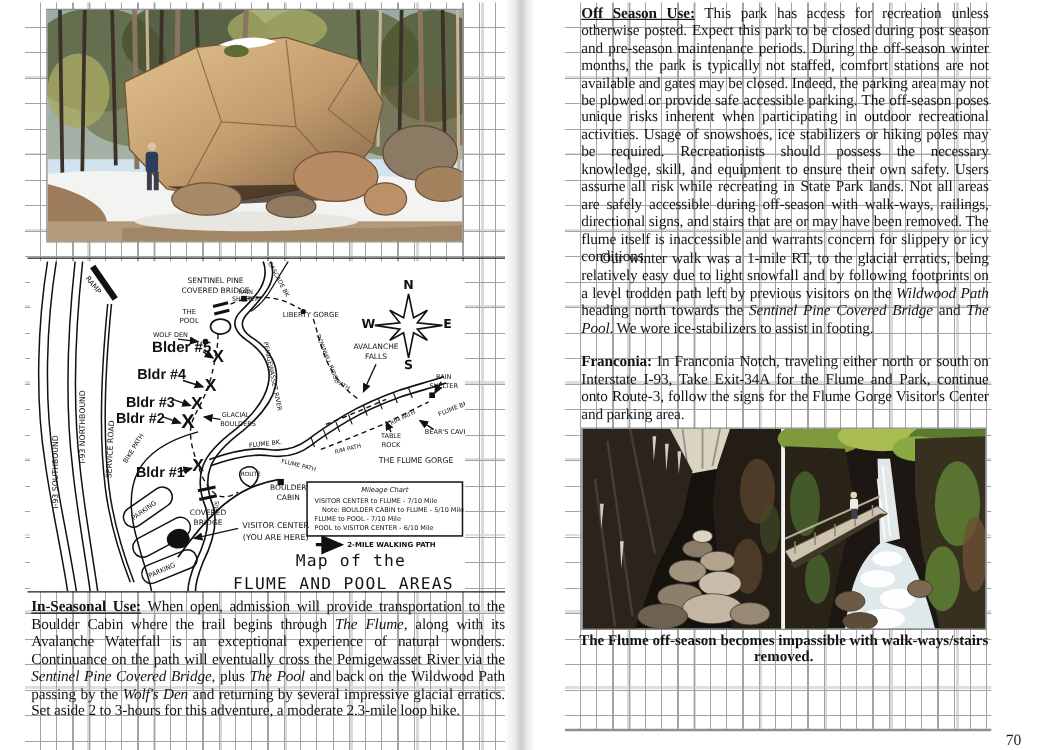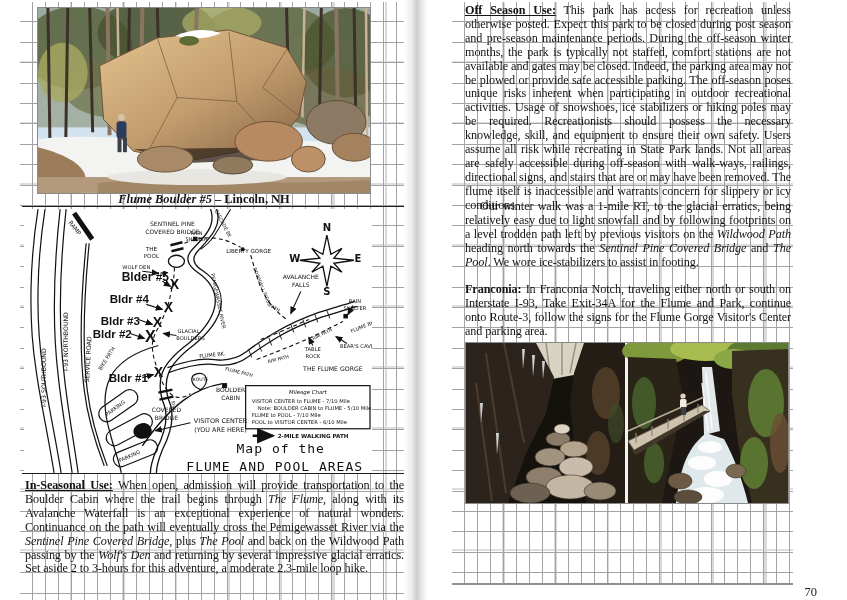--- a/index.html
+++ b/index.html
@@ -107,21 +107,20 @@
           <ellipse cx="196" cy="158" rx="20" ry="9" fill="#8f7a5e" stroke="#5d4c3a"></ellipse>
         </g>
         <g>
           <circle cx="84" cy="110" r="3.4" fill="#d9c3ab"></circle>
           <rect x="79" y="114" width="10" height="17" rx="3" fill="#2c3d5c"></rect>
           <rect x="80" y="130" width="4" height="15" fill="#3b3f49"></rect>
           <rect x="85.5" y="130" width="4" height="15" fill="#3b3f49"></rect>
         </g>
       </svg>
     </div>
-    <div class="caption" style="left:38px;top:193px;width:332px;"><i>Flume Boulder #5</i><span> – Lincoln, NH</span></div>
 
     <div class="rule" style="left:22px;top:206px;width:382px;"></div>
 
     <div class="map-wrap" style="left:24px;top:209px;width:348px;height:264px;">
       <svg width="348" height="264" viewBox="0 0 347 263">
         <defs>
           <marker id="ah" markerWidth="8" markerHeight="8" refX="6" refY="3" orient="auto">
             <path d="M0,0 L7,3 L0,6 Z" fill="#111"></path>
           </marker>
         </defs>
@@ -376,16 +375,17 @@
             <polygon points="166,108 238,68 244,68 170,112" fill="#41382a"></polygon>
           </g>
           <g>
             <circle cx="217" cy="53" r="2.6" fill="#e8d4bc"></circle>
             <rect x="214" y="56" width="6.5" height="9" rx="1.5" fill="#f0ece0"></rect>
             <rect x="215" y="64" width="5" height="8" fill="#3a3f49"></rect>
           </g>
         </g>
       </svg>
     </div>
+    <div class="caption" style="left:30px;top:506px;width:336px;font-size:12px;">The Flume off-season becomes impassible with walk-ways/stairs removed.</div>
 
     <div class="pagenum" style="right:30px;top:585px;">70</div>
   </div>
 </div>
 
 </body></html>

